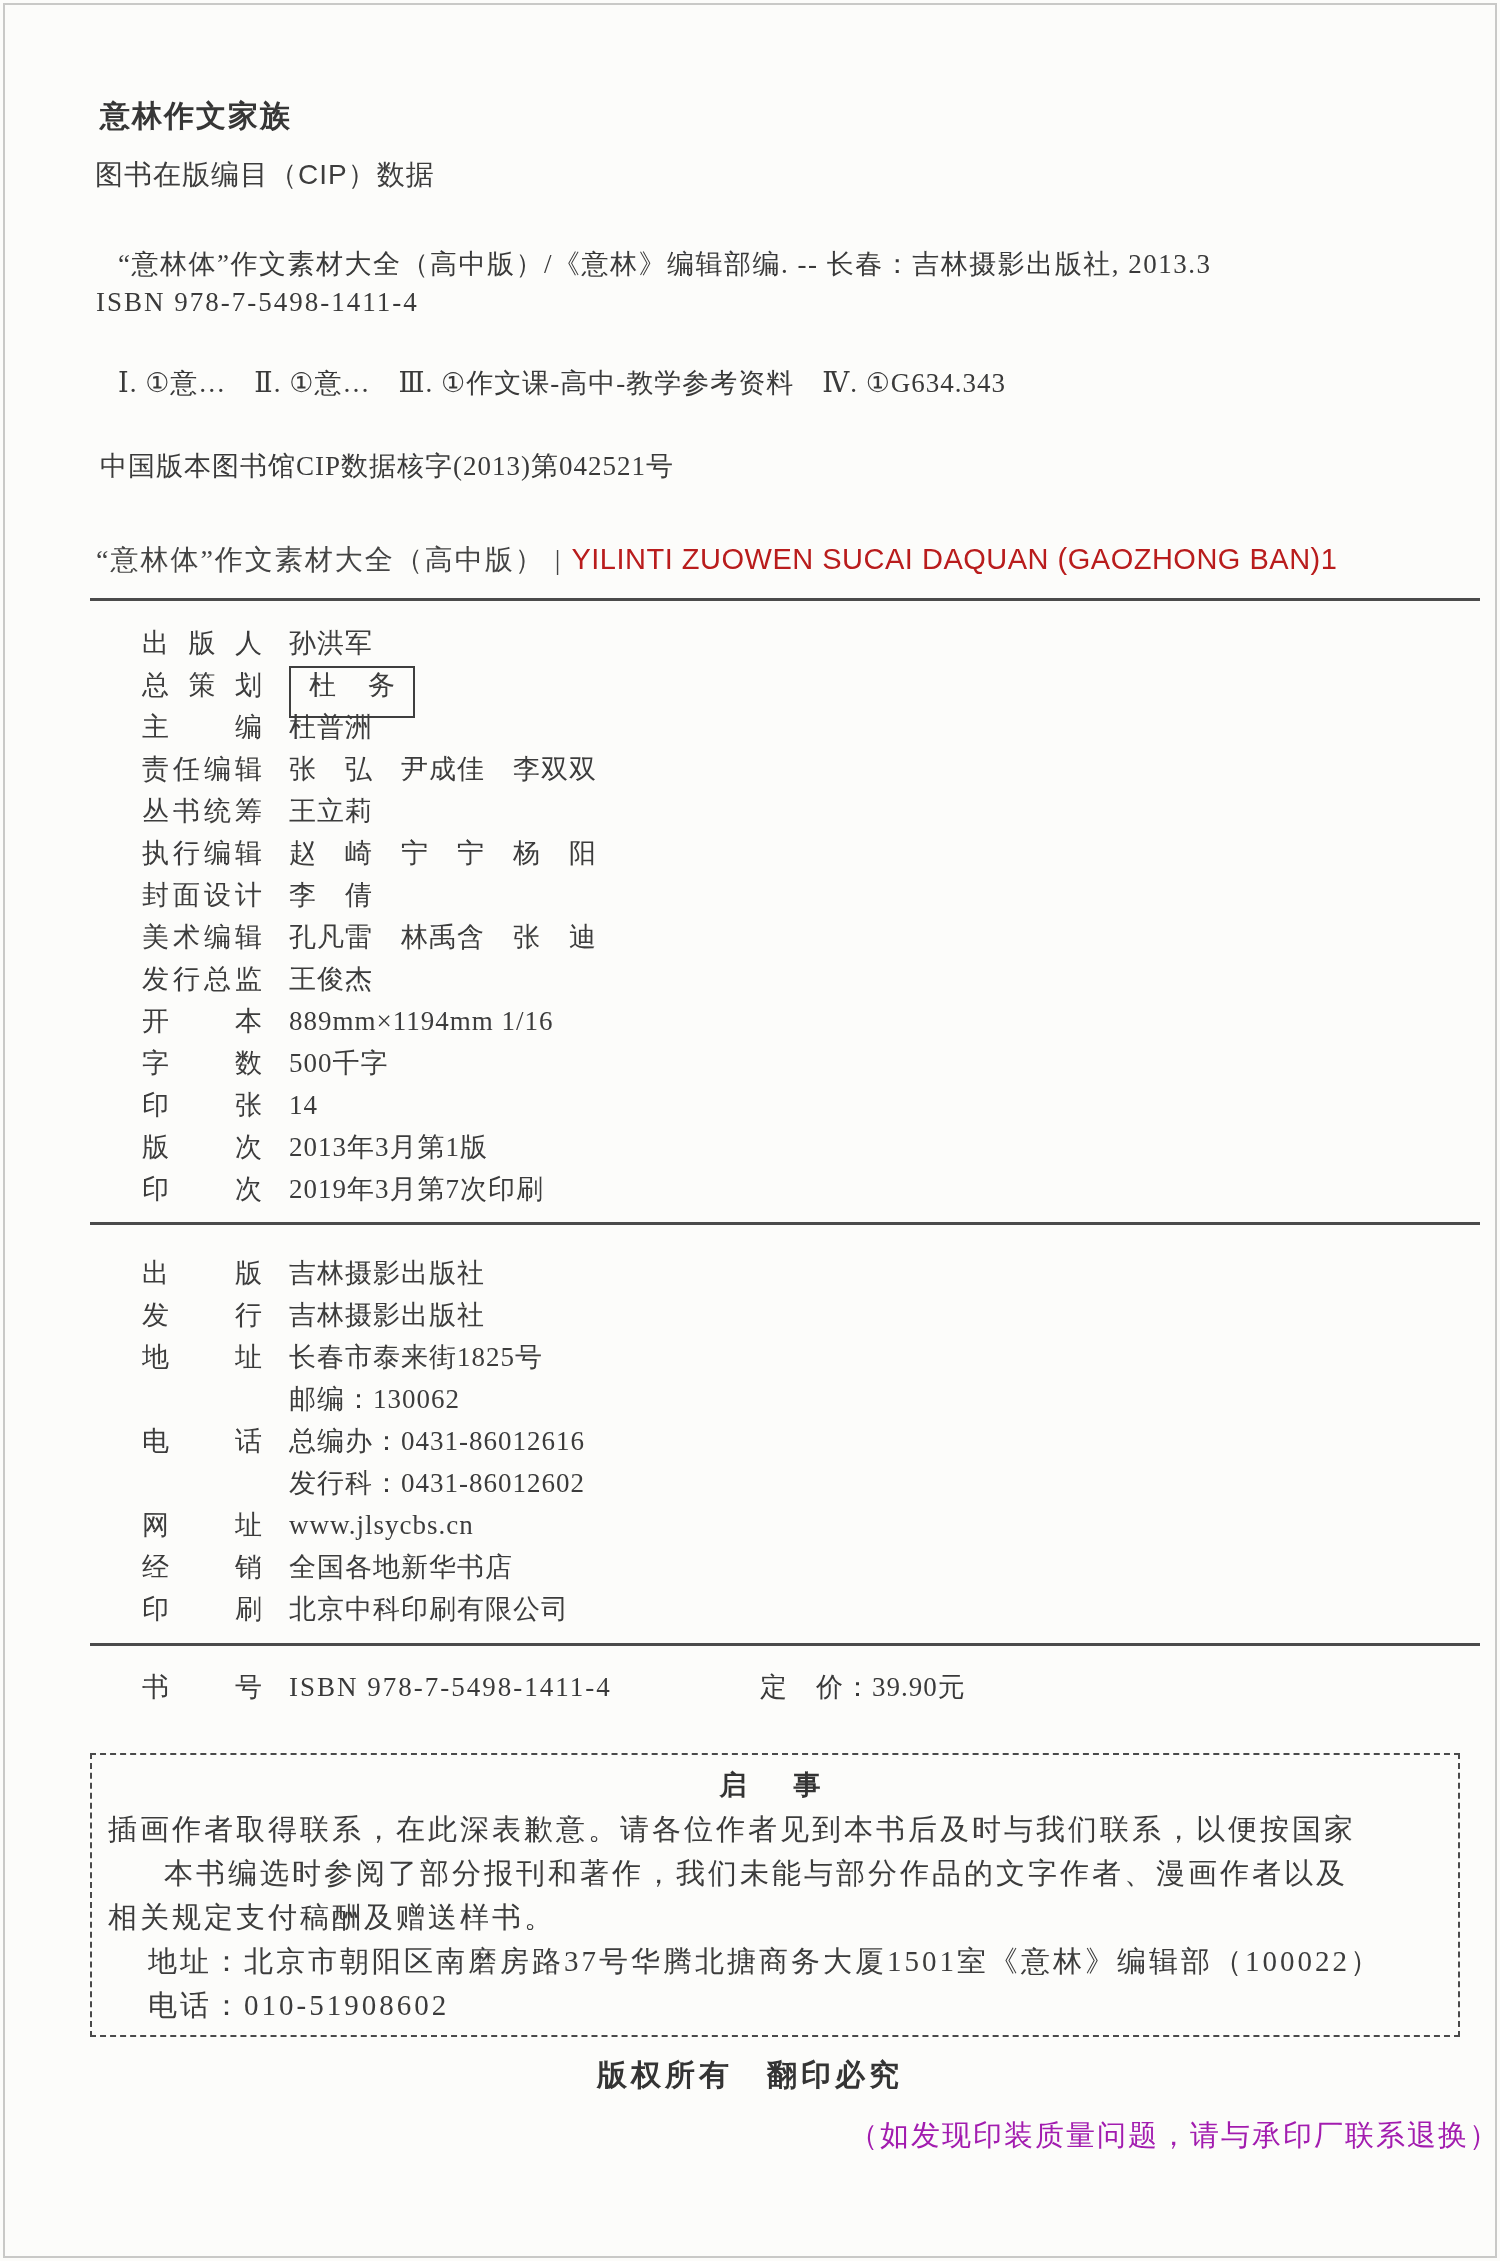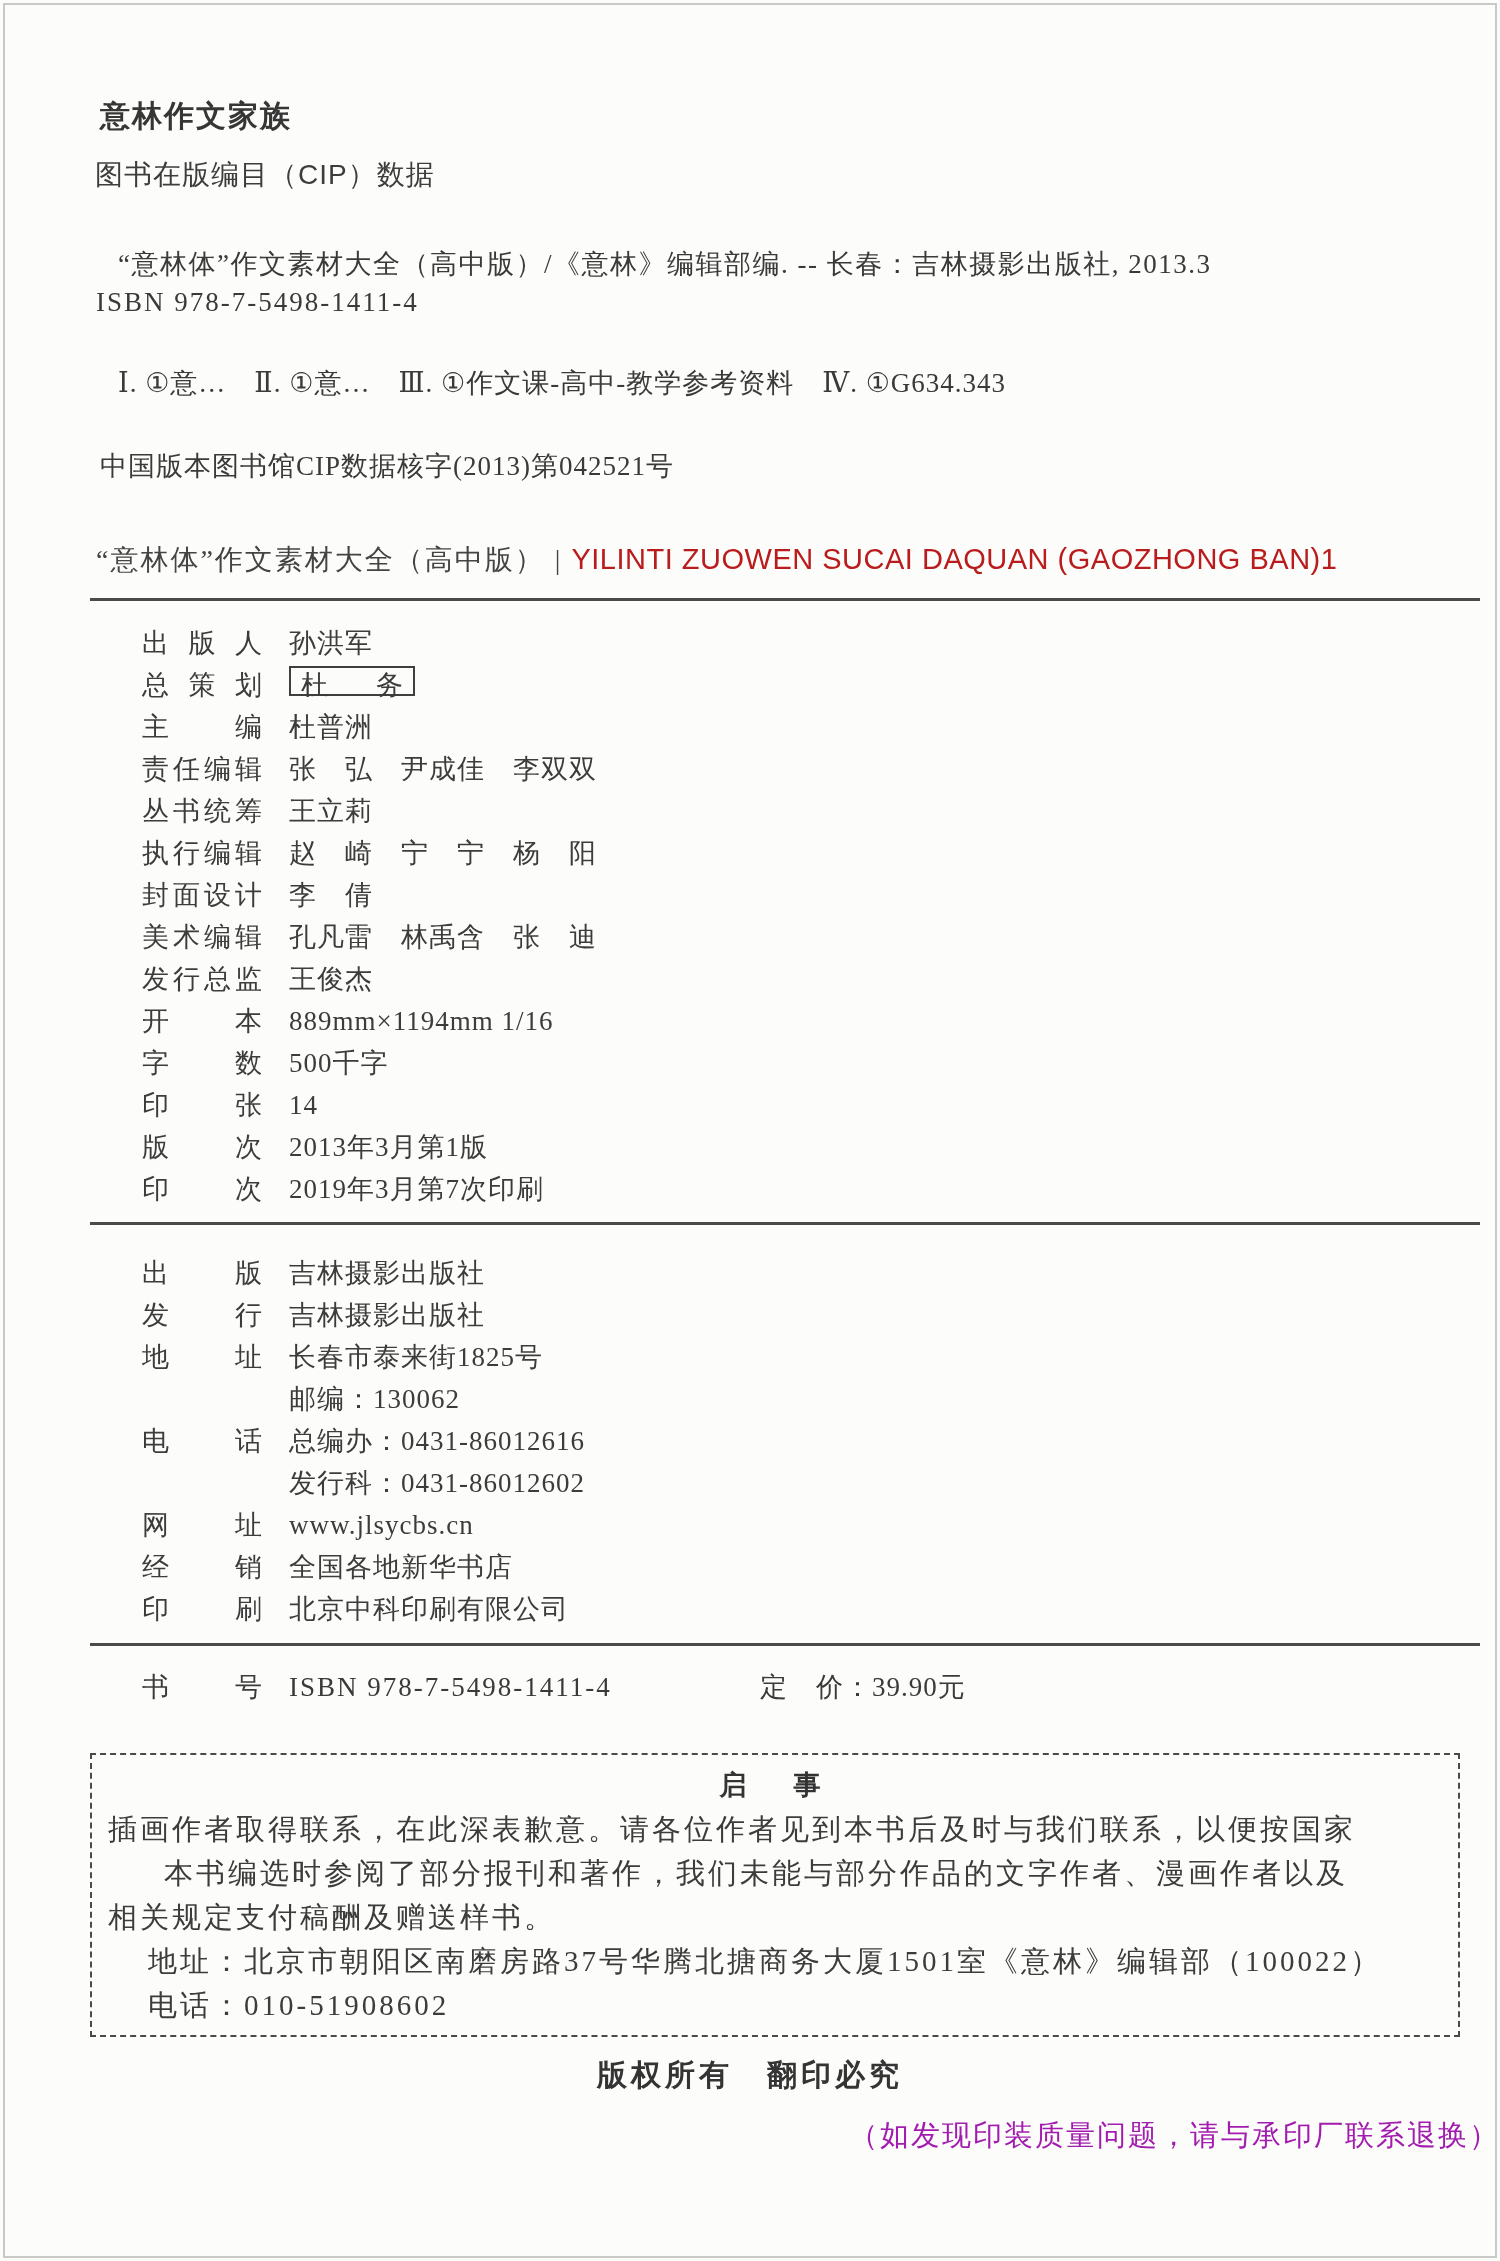--- a/index.html
+++ b/index.html
@@ -45,22 +45,22 @@
   .kv-list { position:absolute; left:142px; font-size:27px; color:#3c3c3c; }
   .credits   { top:622px; }
   .publisher { top:1252px; }
   .kv-row { height:42px; line-height:42px; white-space:nowrap; }
   .lbl {
     display:inline-block; width:120px; vertical-align:top;
     text-align:justify; text-align-last:justify; text-justify:inter-character;
   }
   .val { margin-left:27px; letter-spacing:1px; }
   .boxed {
-    display:inline-block; box-sizing:border-box; width:126px; height:30px; line-height:34px;
-    border:2px solid #3f3f3f; padding:0 10px; margin-left:27px;
+    display:inline-block; box-sizing:border-box; width:126px; height:52px; line-height:34px;
+    border:2px solid #3f3f3f; padding:0 18px; margin-left:27px;
     text-align:justify; text-align-last:justify; text-justify:inter-character;
   }
 
   .isbn-row { position:absolute; left:142px; top:1666px; height:42px; line-height:42px; font-size:27px; white-space:nowrap; width:1300px; }
   .isbn-row .val { letter-spacing:2px; }
   .price { position:absolute; left:618px; top:0; letter-spacing:1px; }
 
   .notice-box {
     position:absolute; left:90px; top:1753px; width:1370px; height:284px;
     box-sizing:border-box; border:2px dashed #4a4a4a; padding:12px 16px 0;

